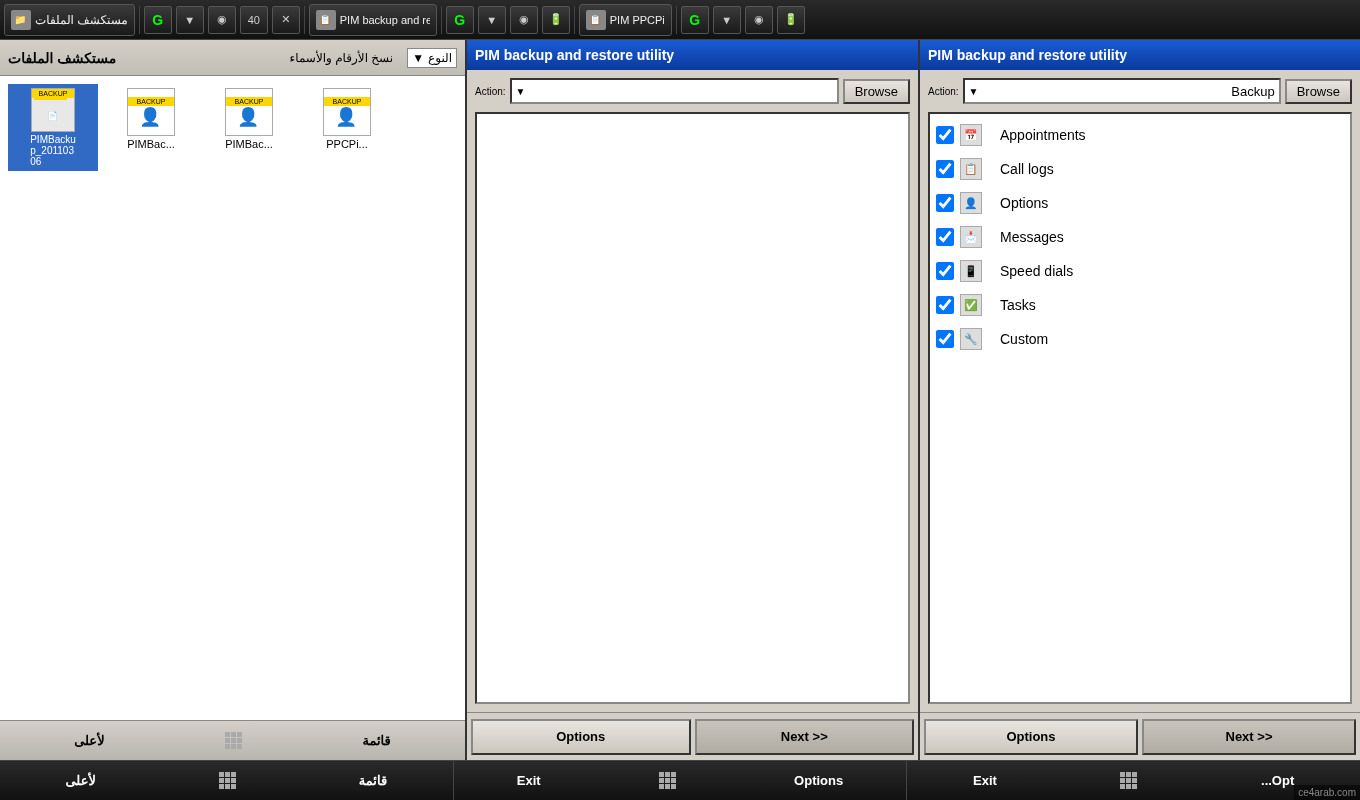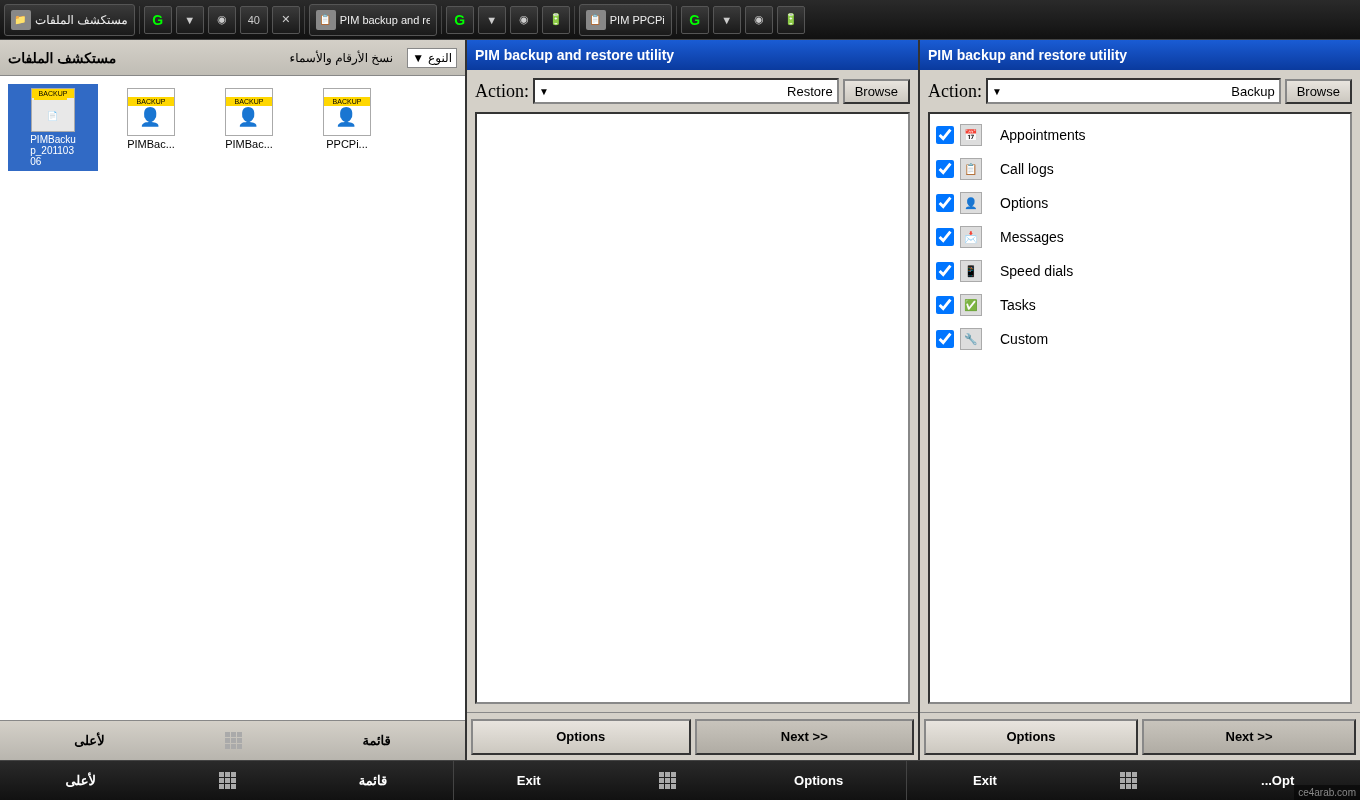--- a/index.html
+++ b/index.html
@@ -219,23 +219,22 @@
       display: flex;
       flex-direction: column;
       gap: 8px;
     }
     .action-row {
       display: flex;
       align-items: center;
       gap: 4px;
     }
     .action-label {
-      font-size: 18px;
-      color: #000;
-      font-family: Liberation Serif, serif;
+      font-size: 10px;
+      color: #000;
     }
     .action-dropdown {
       flex: 1;
       display: flex;
       align-items: center;
       background: #fff;
       border: 2px inset #888;
       height: 26px;
       padding: 2px 4px;
       font-size: 13px;
@@ -493,21 +492,20 @@
 
   <div class="mid-panel">
     <div class="pim-titlebar">
       <span>PIM backup and restore utility</span>
     </div>
     <div class="pim-body">
       <div class="action-row">
         <span class="action-label">Action:</span>
         <div class="action-dropdown">
           <span class="arrow">▼</span>
-          <span class="value">Restore</span>
         </div>
         <button class="browse-btn">Browse</button>
       </div>
       <div class="pim-content-area"></div>
     </div>
     <div class="pim-footer">
       <button class="pim-footer-btn">Options</button>
       <button class="pim-footer-btn primary">Next &gt;&gt;</button>
     </div>
   </div>

